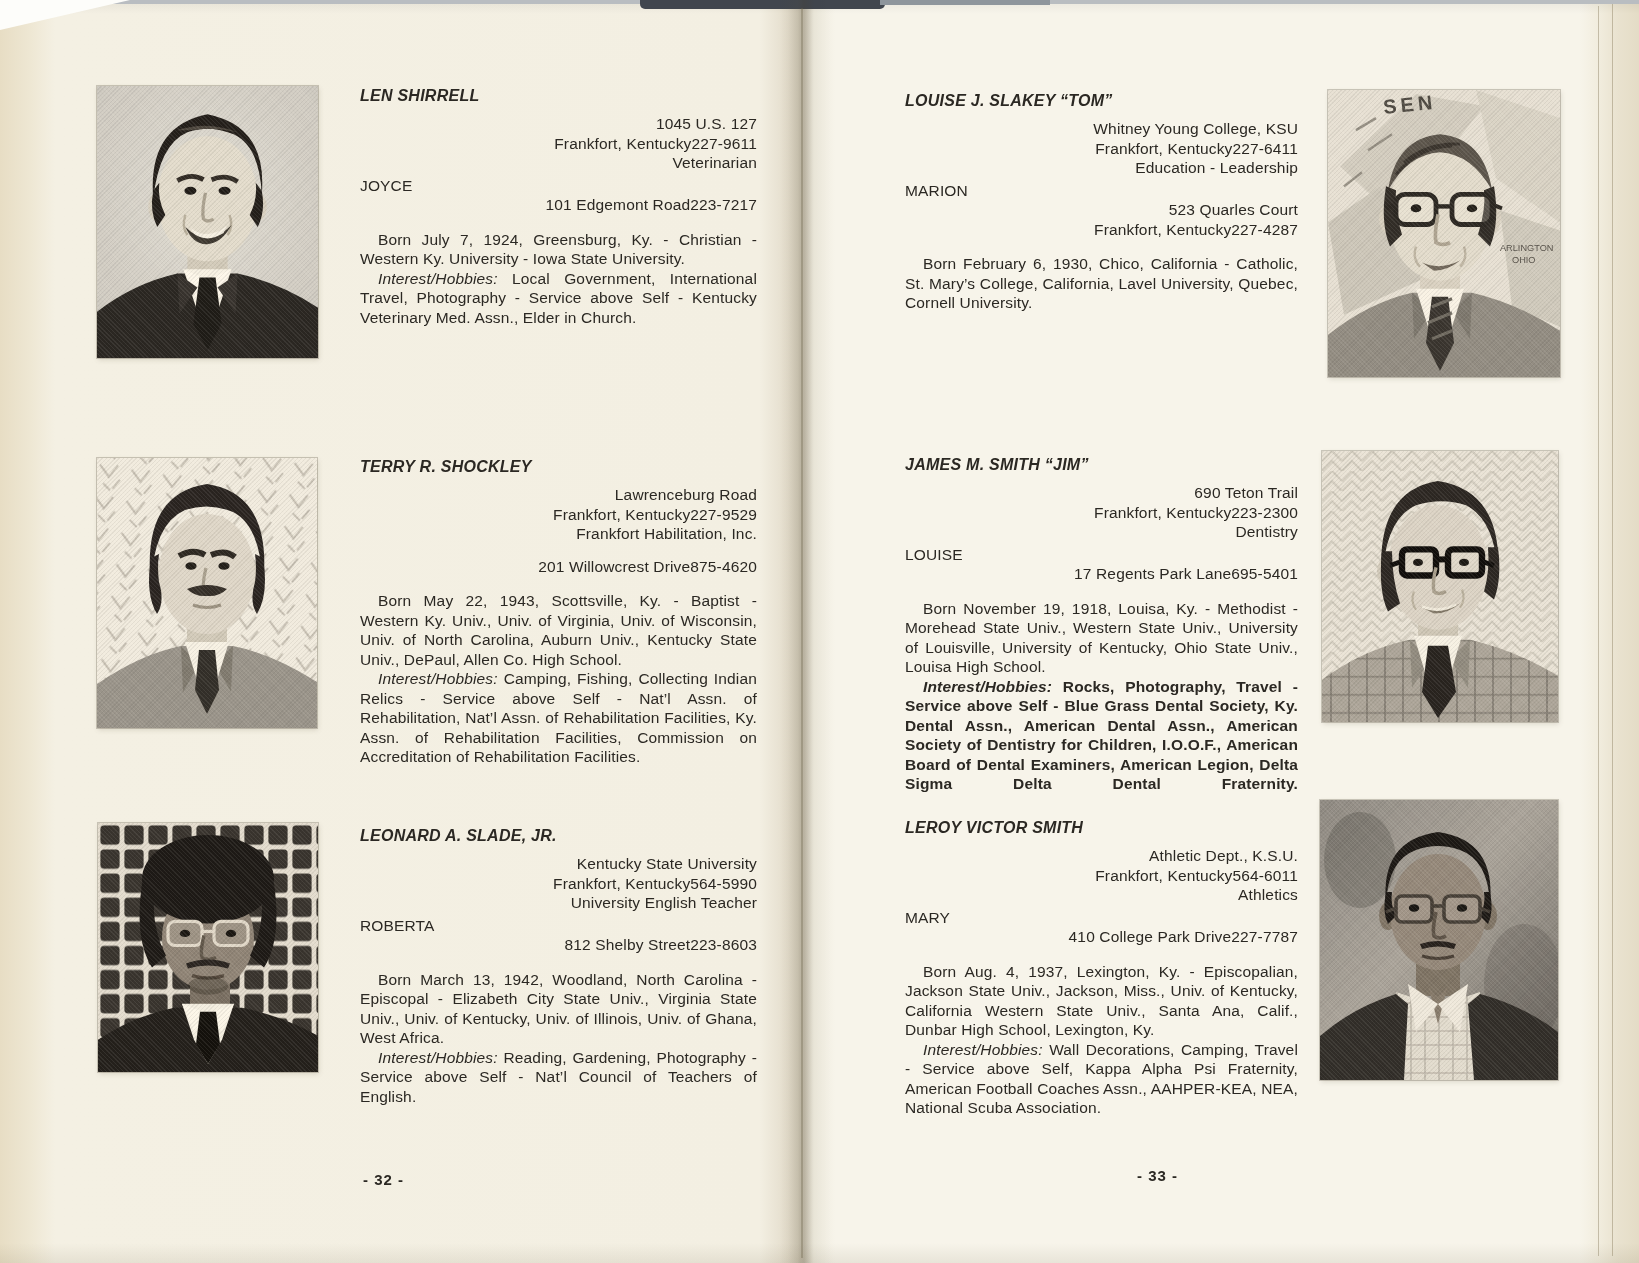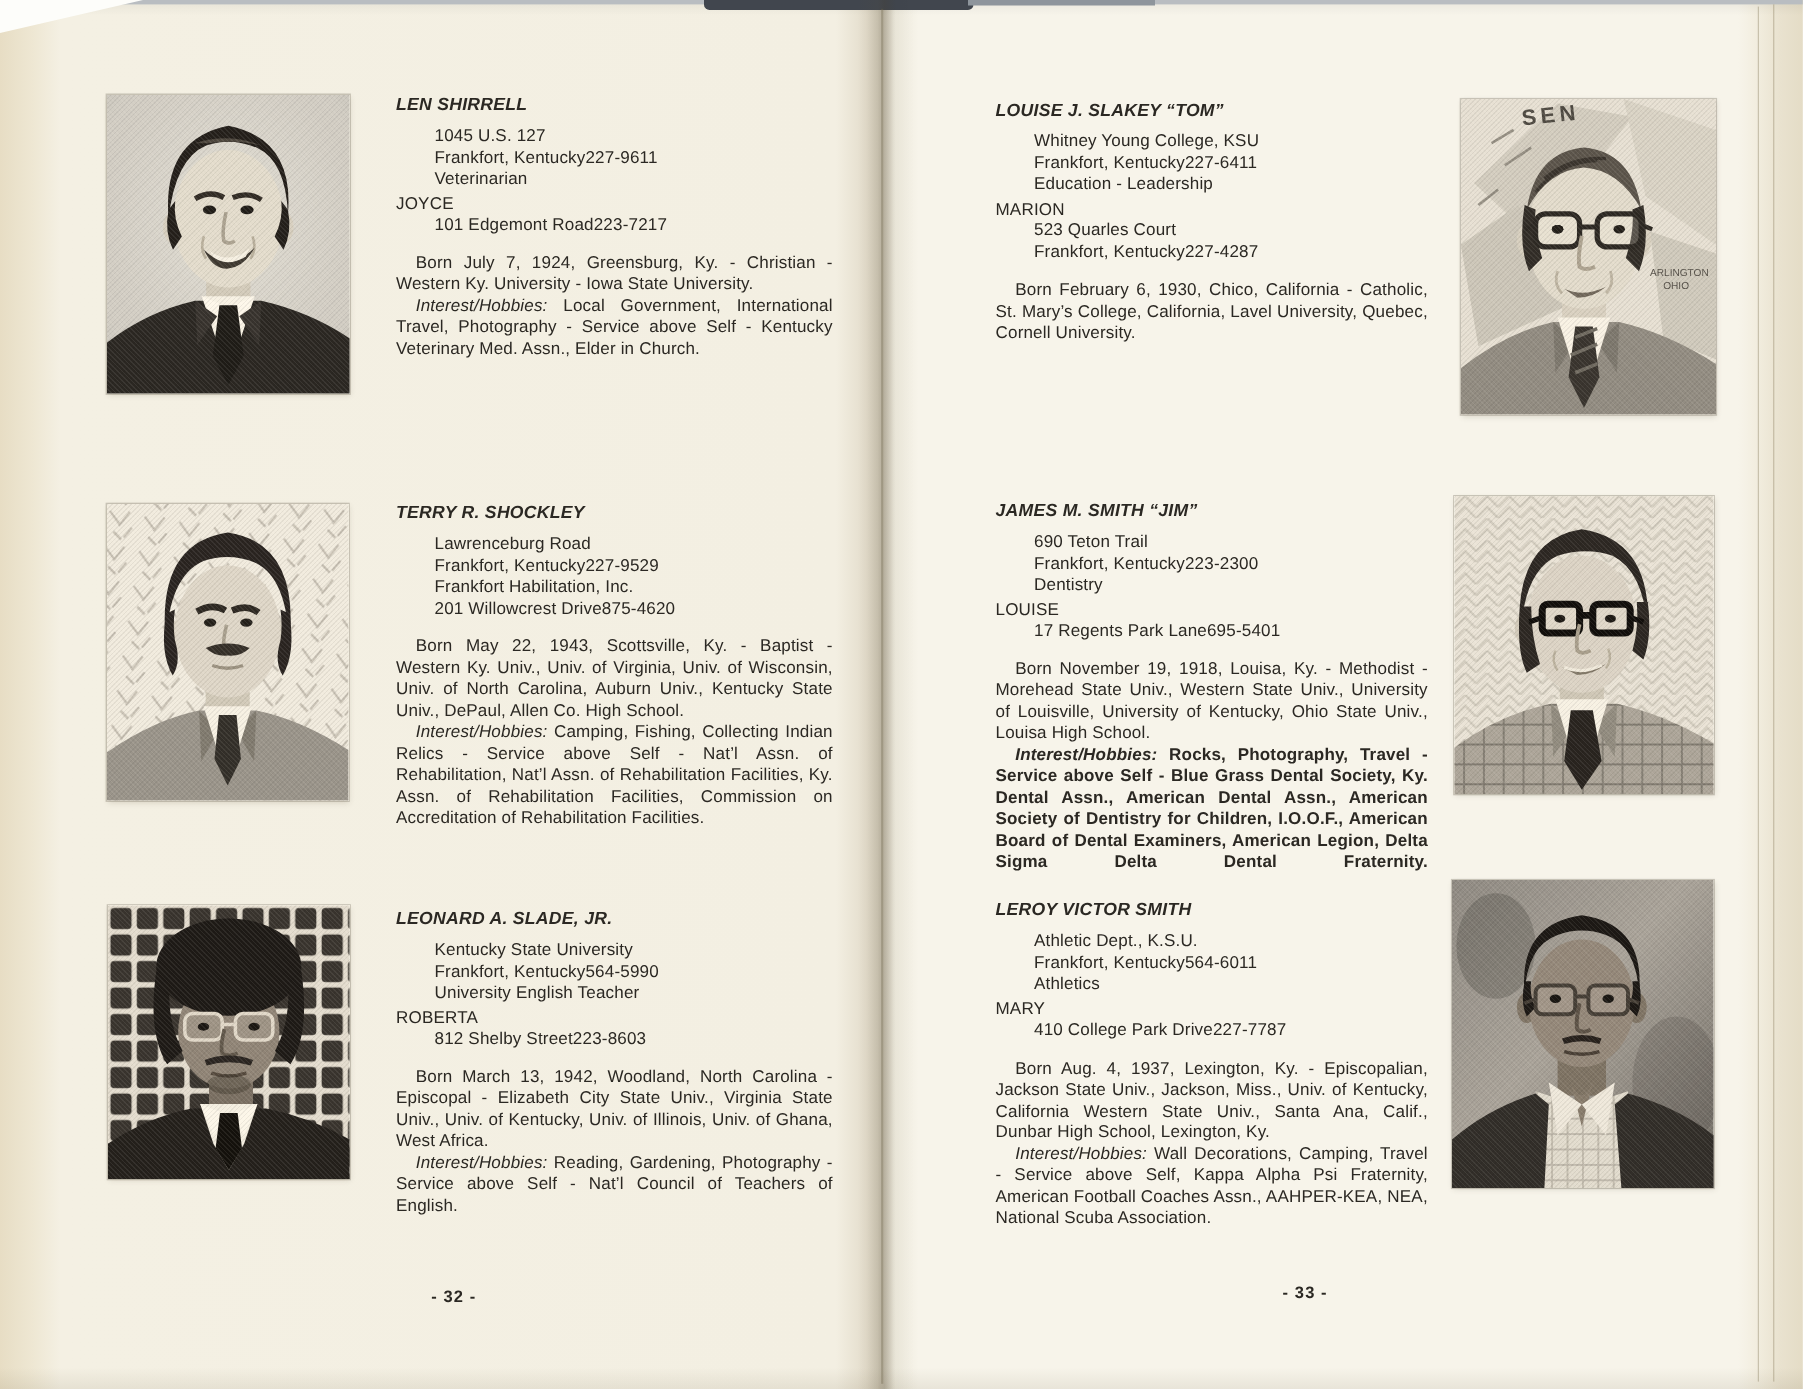--- a/index.html
+++ b/index.html
@@ -17,35 +17,35 @@
   .top-edge{position:absolute;left:0;top:0;width:100%;height:4px;background:#b9bdc1;}
   .top-edge-dark{position:absolute;left:640px;top:0;width:245px;height:9px;background:#41464e;border-radius:0 0 5px 5px;}
   .top-edge-mid{position:absolute;left:880px;top:0;width:170px;height:5px;background:#8e959c;}
   .corner-sliver{position:absolute;left:0;top:0;width:130px;height:30px;background:#fdfdfa;clip-path:polygon(0 0,130px 0,0 30px);}
   .gutter{position:absolute;left:780px;top:0;width:52px;height:100%;
     background:linear-gradient(to right, rgba(0,0,0,0) 0, rgba(90,80,55,0.10) 18px, rgba(70,60,40,0.22) 24px, rgba(0,0,0,0.02) 34px, rgba(0,0,0,0) 52px);}
   .gutter-line{position:absolute;left:801px;top:8px;width:2px;height:1250px;background:rgba(110,100,75,0.35);}
   .edge-line1{position:absolute;left:1598px;top:6px;width:1px;height:1250px;background:rgba(140,128,100,0.45);}
   .edge-line2{position:absolute;left:1612px;top:4px;width:1px;height:1252px;background:rgba(150,138,108,0.5);}
 
-  .pageno{position:absolute;width:70px;text-align:right;font-size:15px;font-weight:bold;letter-spacing:1px;}
+  .pageno{position:absolute;width:70px;text-align:left;font-size:15px;font-weight:bold;letter-spacing:1px;}
 
   .photo{position:absolute;overflow:hidden;filter:sepia(0.12) contrast(1.03);
     box-shadow:0 0 0 1px rgba(70,62,48,0.25), 1px 2px 5px rgba(90,78,55,0.18);}
   .photo svg{display:block;width:100%;height:100%;}
   .photo::after{content:"";position:absolute;inset:0;pointer-events:none;
     background:
       repeating-linear-gradient(45deg, rgba(255,255,255,0.07) 0 1px, rgba(0,0,0,0) 1px 3px),
       repeating-linear-gradient(-45deg, rgba(0,0,0,0.06) 0 1px, rgba(0,0,0,0) 1px 3px);}
 
   .entry{position:absolute;font-size:15.5px;line-height:19.5px;letter-spacing:0.15px;}
   .entry h3{margin:0 0 9px 0;font-size:16px;line-height:19px;font-weight:bold;letter-spacing:0.25px;font-style:italic;}
   .addr{padding-left:35px;}
-  .addr.second{}
-  .line{display:flex;justify-content:flex-start;line-height:19.5px;}
+  .addr.second{margin-top:13px;}
+  .line{display:flex;justify-content:flex-end;line-height:19.5px;}
   .phone{white-space:nowrap;}
   .spouse{margin-top:3px;line-height:19.5px;}
   .bio{margin:15px 0 0 0;text-align:justify;text-indent:18px;line-height:19.5px;}
   .bio + .bio{margin-top:0;}
   .hlabel{font-style:italic;}
   .jlast{text-align-last:justify;font-weight:bold;}
 </style>
 </head>
 <body>
 

